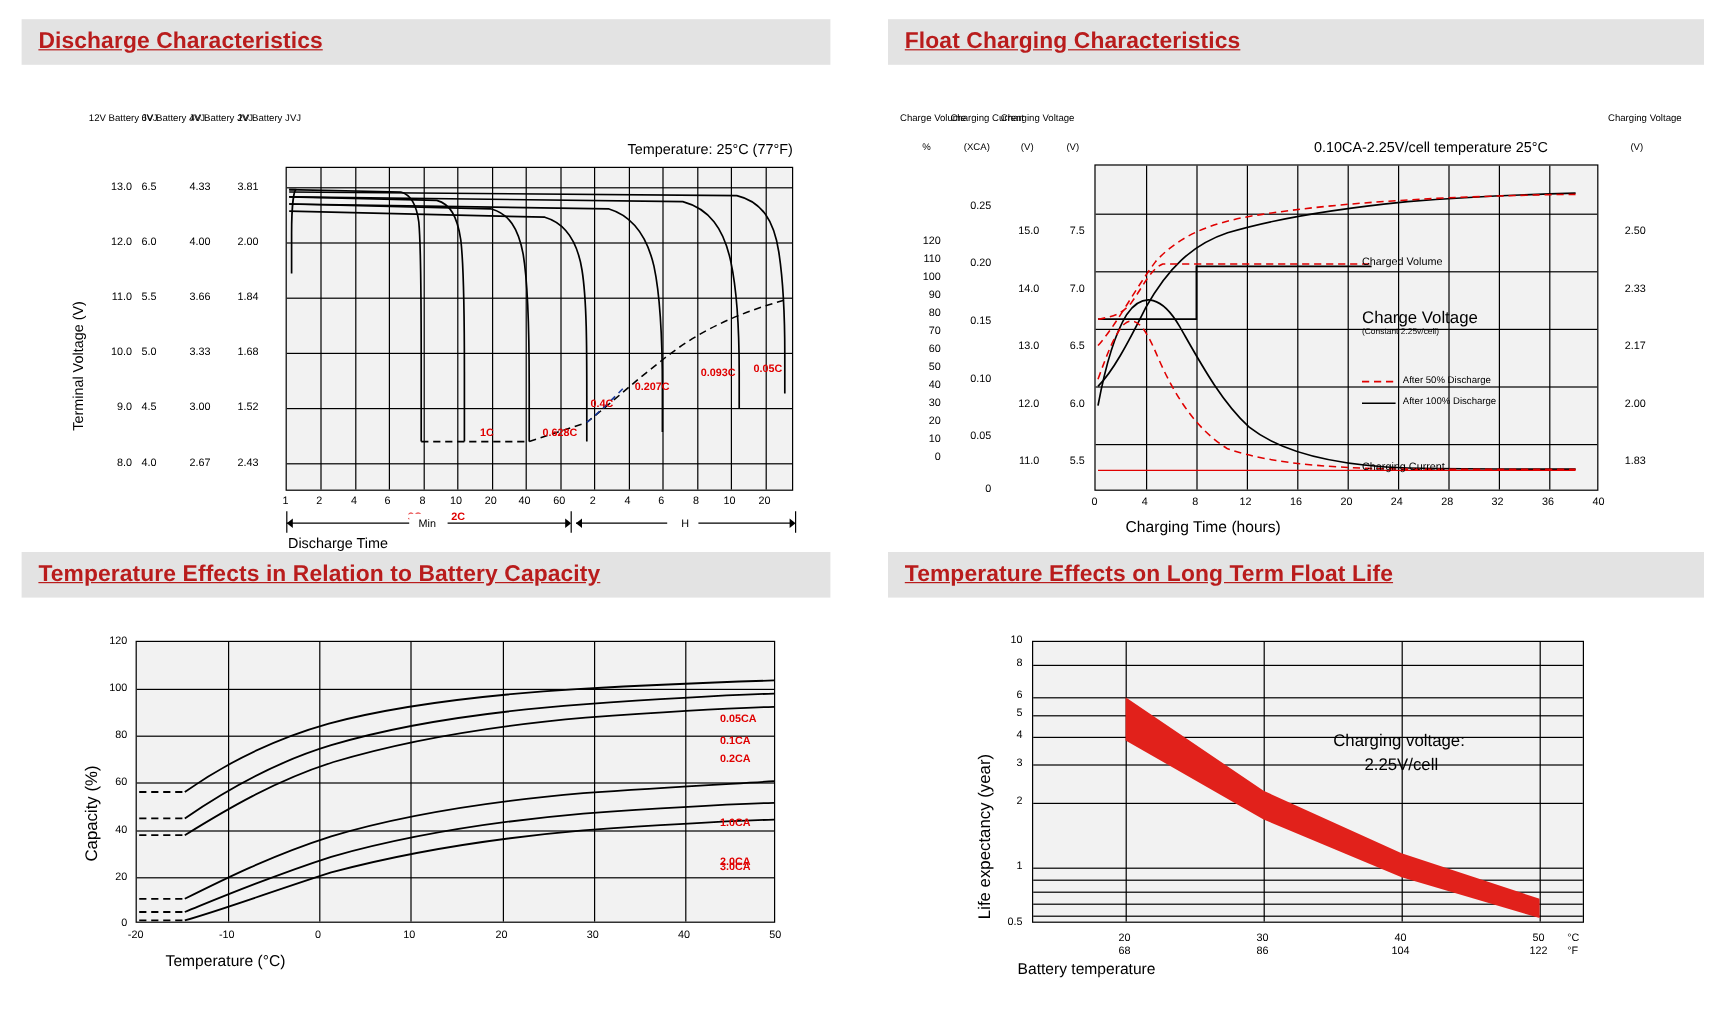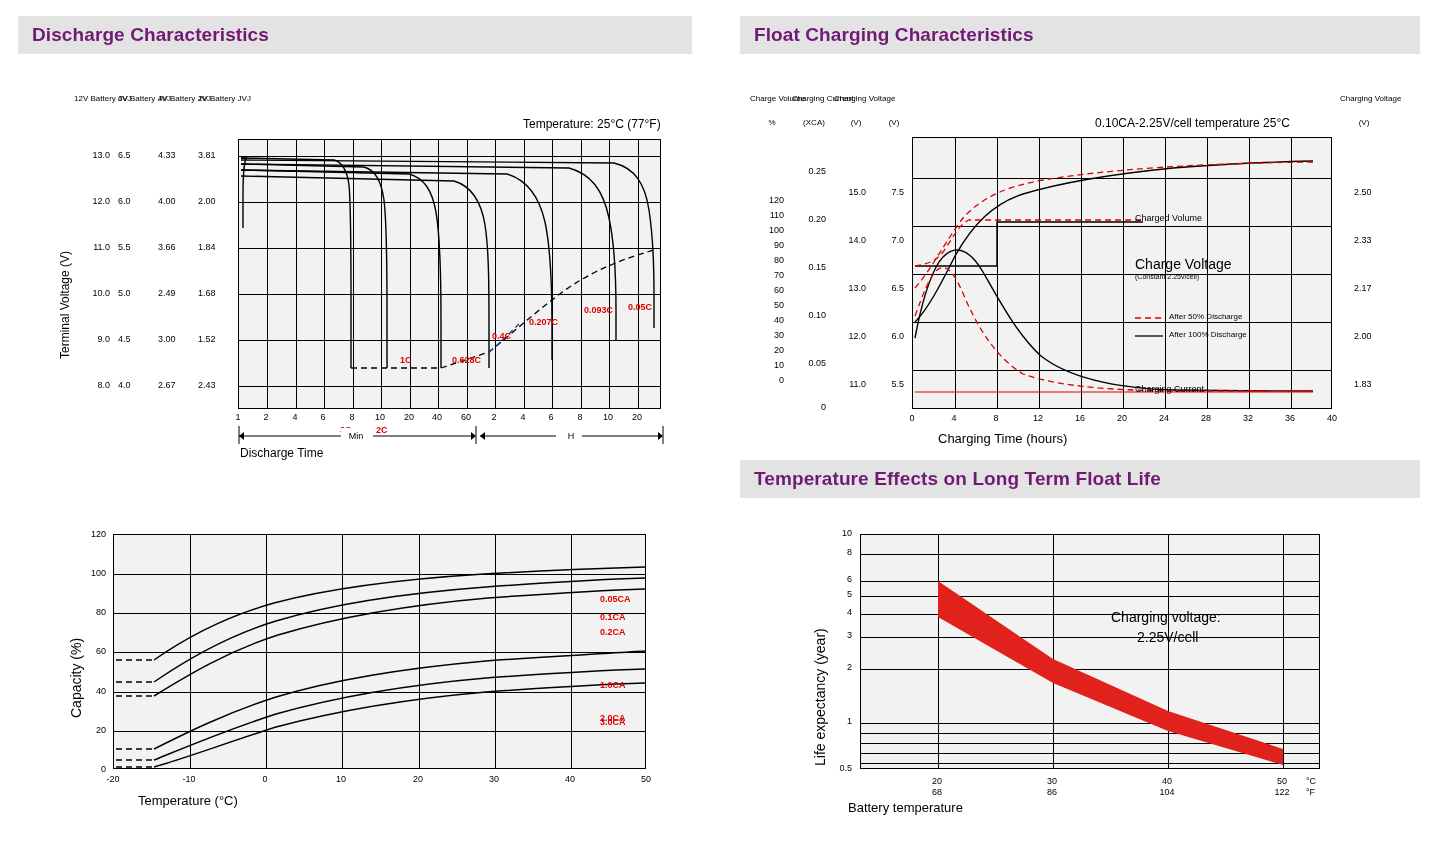--- a/index.html
+++ b/index.html
@@ -22,22 +22,23 @@
     background: #e3e3e3;
     height: 38px;
     display: flex;
     align-items: center;
     padding-left: 14px;
     box-sizing: border-box;
   }
   .panel-header .title {
     font-size: 19px;
     font-weight: bold;
-    color: #701a75;
+    color: #b91c1c;
     letter-spacing: 0.1px;
+    text-decoration: underline;
   }
   .plot-wrap {
     position: relative;
   }
   .plot-area {
     position: absolute;
     background: #f2f2f2;
     border: 1px solid #000;
     box-sizing: border-box;
   }
@@ -153,21 +154,21 @@
     <div class="tick" style="left:100px; top:96px;">6.5</div>
     <div class="tick" style="left:100px; top:142px;">6.0</div>
     <div class="tick" style="left:100px; top:188px;">5.5</div>
     <div class="tick" style="left:100px; top:234px;">5.0</div>
     <div class="tick" style="left:100px; top:280px;">4.5</div>
     <div class="tick" style="left:100px; top:326px;">4.0</div>
 
     <div class="tick" style="left:140px; top:96px;">4.33</div>
     <div class="tick" style="left:140px; top:142px;">4.00</div>
     <div class="tick" style="left:140px; top:188px;">3.66</div>
-    <div class="tick" style="left:140px; top:234px;">2.49</div>
+    <div class="tick" style="left:140px; top:234px;">3.33</div>
     <div class="tick" style="left:140px; top:280px;">3.00</div>
     <div class="tick" style="left:140px; top:326px;">2.67</div>
 
     <div class="tick" style="left:180px; top:96px;">3.81</div>
     <div class="tick" style="left:180px; top:142px;">2.00</div>
     <div class="tick" style="left:180px; top:188px;">1.84</div>
     <div class="tick" style="left:180px; top:234px;">1.68</div>
     <div class="tick" style="left:180px; top:280px;">1.52</div>
     <div class="tick" style="left:180px; top:326px;">2.43</div>
 
@@ -330,20 +331,23 @@
     <div class="tick tick-c" style="left:456px; top:359px; width:20px;">28</div>
     <div class="tick tick-c" style="left:498px; top:359px; width:20px;">32</div>
     <div class="tick tick-c" style="left:540px; top:359px; width:20px;">36</div>
     <div class="tick tick-c" style="left:582px; top:359px; width:20px;">40</div>
 
     <div class="axis-title" style="left:198px; top:377px; font-size:13px;">Charging Time (hours)</div>
   </div>
 </div>
 
 <div class="panel" style="left:18px; top:460px; width:674px; height:380px;">
+  <div class="panel-header" style="width:674px;">
+    <span class="title">Temperature Effects in Relation to Battery Capacity</span>
+  </div>
 
   <div class="plot-wrap" style="position:absolute; left:0; top:38px; width:674px; height:342px;">
     <div class="plot-area" style="left:95px; top:36px; width:533px; height:235px;">
       <div class="gl glv" style="left:76px;"></div>
       <div class="gl glv" style="left:152px;"></div>
       <div class="gl glv" style="left:228px;"></div>
       <div class="gl glv" style="left:305px;"></div>
       <div class="gl glv" style="left:381px;"></div>
       <div class="gl glv" style="left:457px;"></div>
       <div class="gl glh" style="top:39px;"></div>

